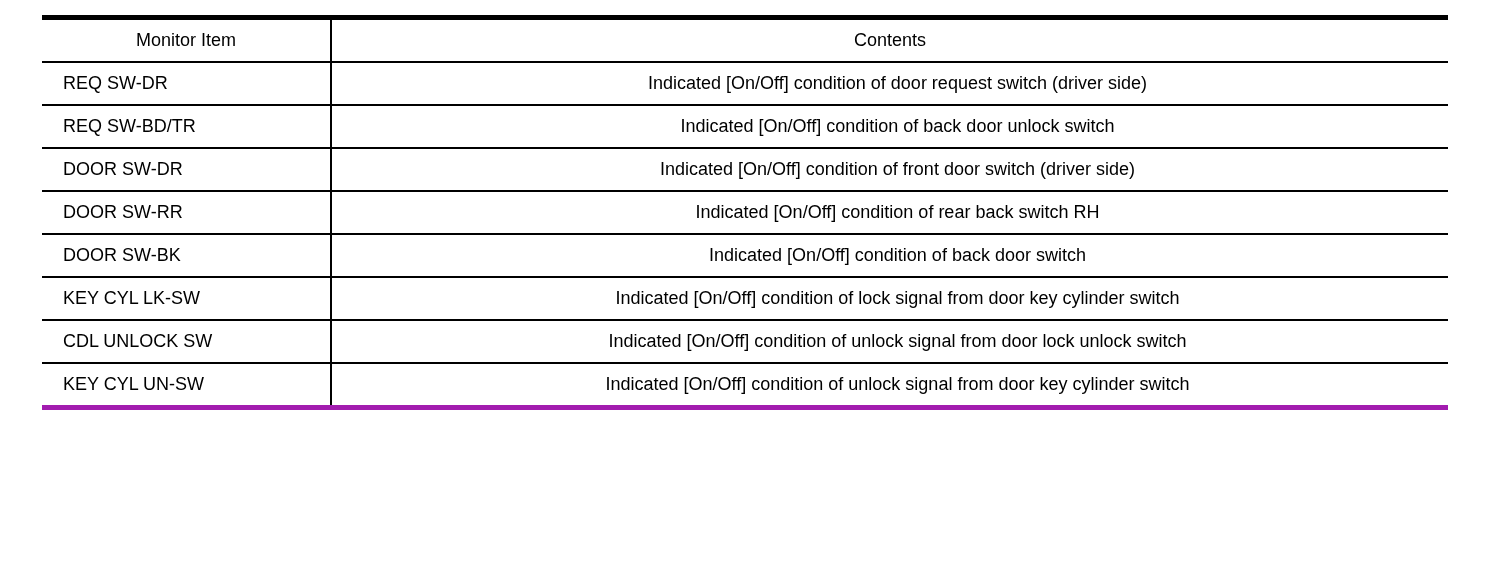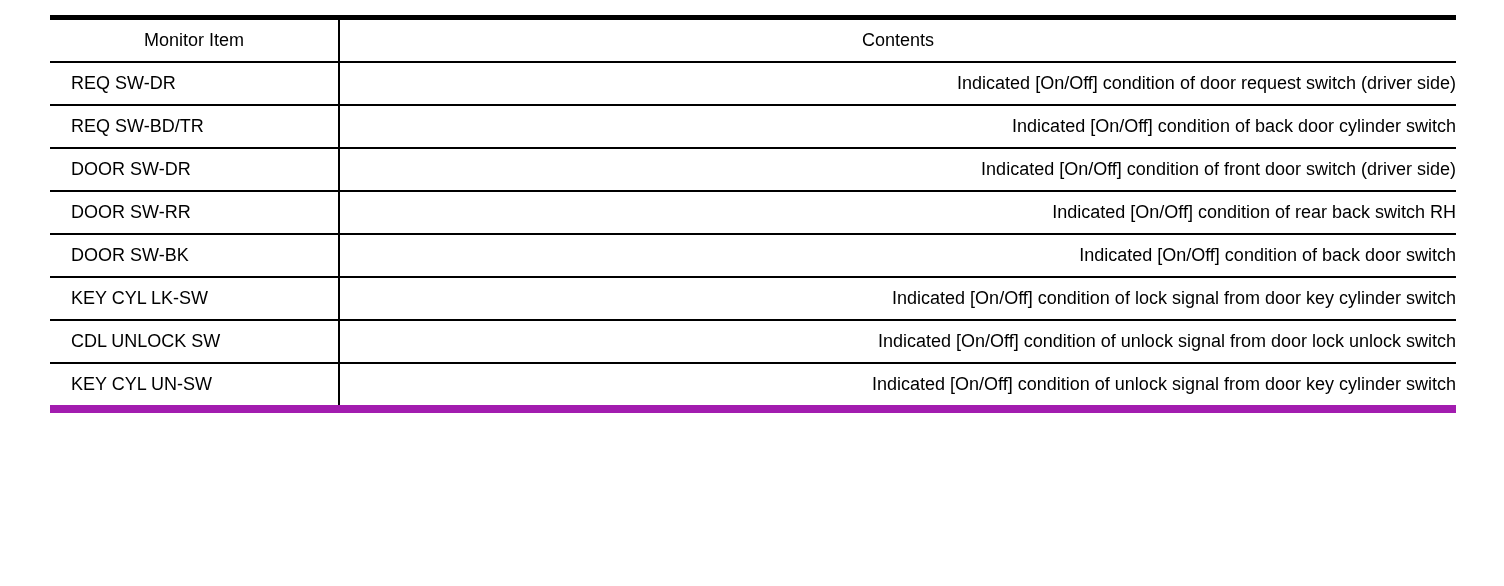--- a/index.html
+++ b/index.html
@@ -13,27 +13,27 @@
     color: #000000;
   }
   .page {
     position: relative;
     width: 1504px;
     height: 586px;
     background: #ffffff;
   }
   table.monitor-table {
     position: absolute;
-    left: 50px;
+    left: 42px;
     top: 15px;
     width: 1406px;
     border-collapse: collapse;
     table-layout: fixed;
     border-top: 5px solid #000000;
-    border-bottom: 8px solid #a21caf;
+    border-bottom: 5px solid #a21caf;
   }
   table.monitor-table th,
   table.monitor-table td {
     border-bottom: 2px solid #000000;
     font-size: 18px;
     font-weight: 400;
     height: 41px;
     padding: 0;
     vertical-align: middle;
     white-space: nowrap;
@@ -48,21 +48,21 @@
   }
   table.monitor-table th {
     text-align: center;
   }
   table.monitor-table td.col-item {
     text-align: left;
     padding-left: 21px;
     margin-top: 16px;
   }
   table.monitor-table td.col-contents {
-    text-align: right;
+    text-align: center;
     padding-left: 15px;
   }
 </style>
 </head>
 <body>
 
 <div class="page">
   <table class="monitor-table">
     <thead>
       <tr>
@@ -70,21 +70,21 @@
         <th class="col-contents">Contents</th>
       </tr>
     </thead>
     <tbody>
         <tr>
           <td class="col-item">REQ SW-DR</td>
           <td class="col-contents">Indicated [On/Off] condition of door request switch (driver side)</td>
         </tr>
         <tr>
           <td class="col-item">REQ SW-BD/TR</td>
-          <td class="col-contents">Indicated [On/Off] condition of back door cylinder switch</td>
+          <td class="col-contents">Indicated [On/Off] condition of back door unlock switch</td>
         </tr>
         <tr>
           <td class="col-item">DOOR SW-DR</td>
           <td class="col-contents">Indicated [On/Off] condition of front door switch (driver side)</td>
         </tr>
         <tr>
           <td class="col-item">DOOR SW-RR</td>
           <td class="col-contents">Indicated [On/Off] condition of rear back switch RH</td>
         </tr>
         <tr>

